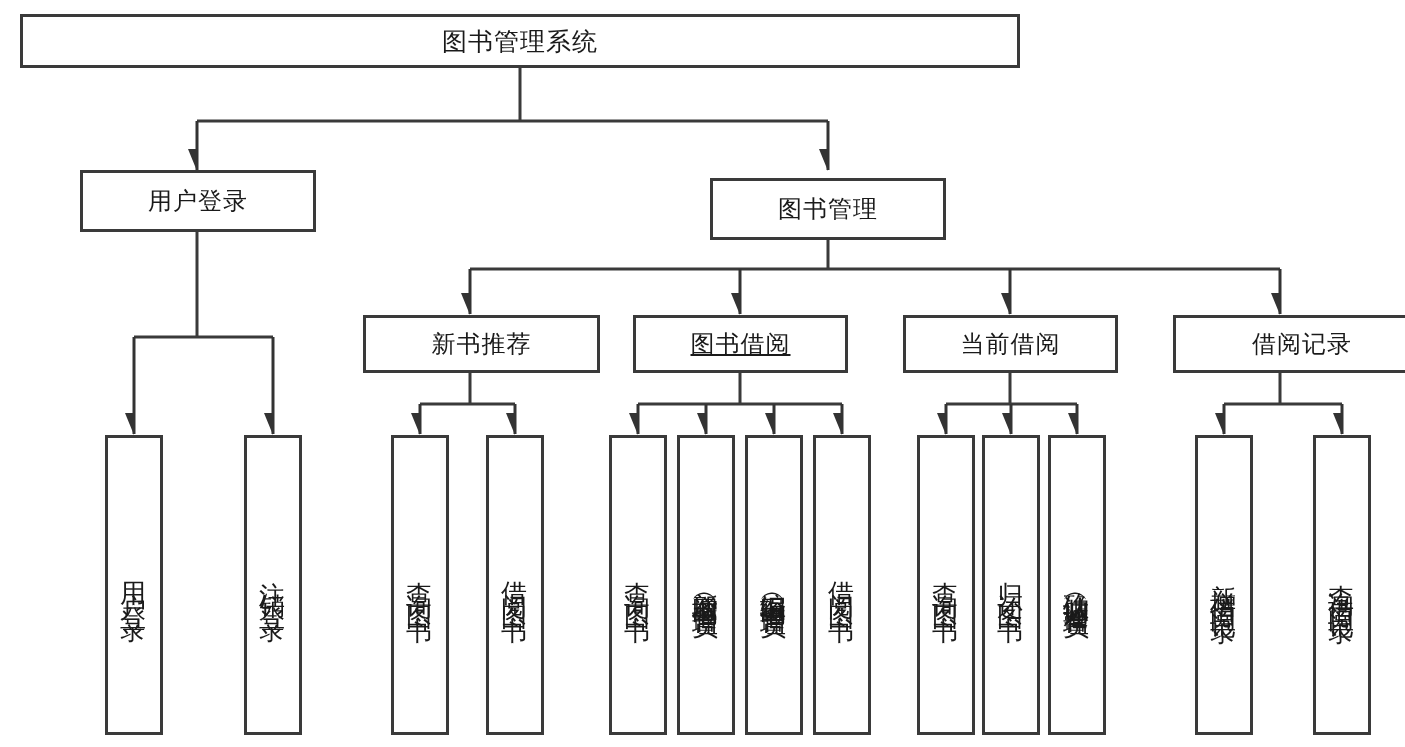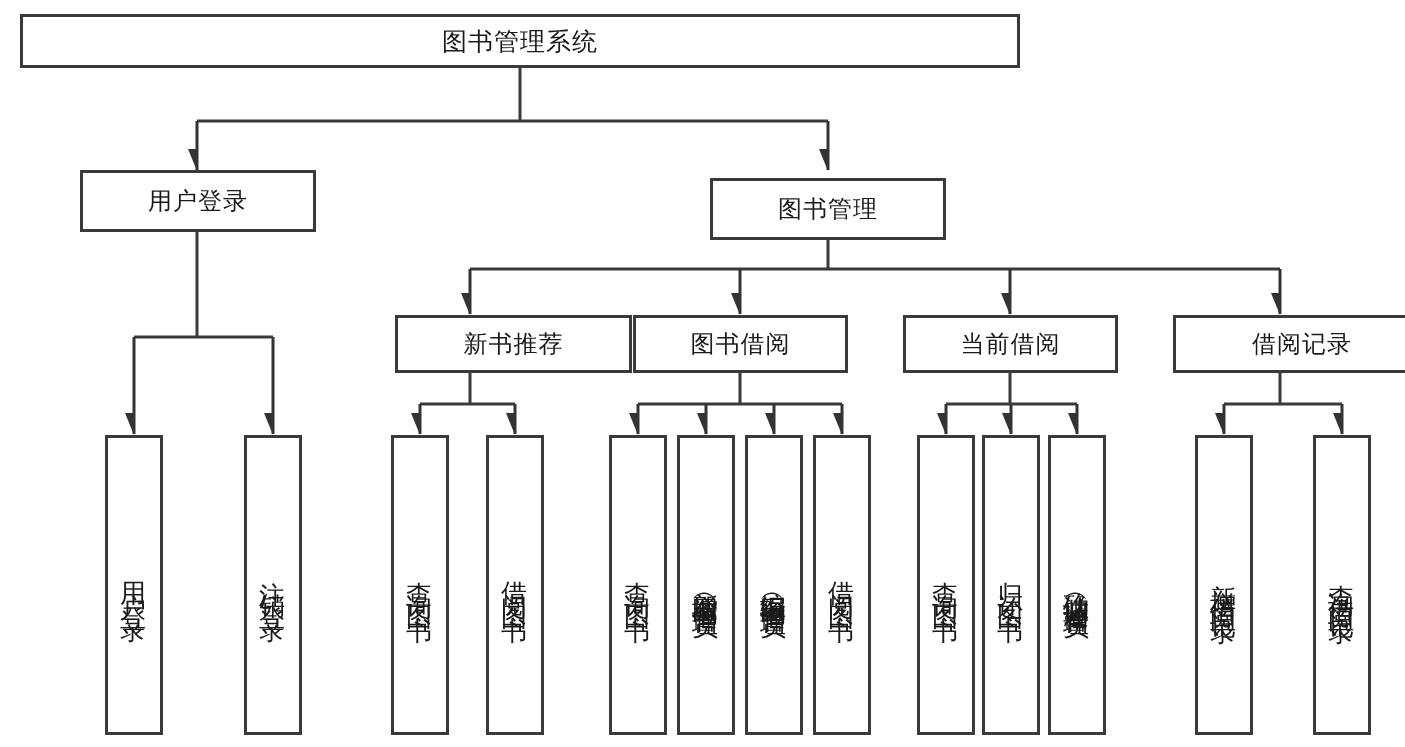--- a/index.html
+++ b/index.html
@@ -89,22 +89,22 @@
       <path d="M1224 404 V434"></path>
       <path d="M1342 404 V434"></path>
     </g>
   </svg>
 
   <div class="node root" style="left:20px;top:14px;width:1000px;height:54px;">图书管理系统</div>
 
   <div class="node" style="left:80px;top:170px;width:236px;height:62px;">用户登录</div>
   <div class="node" style="left:710px;top:170px;width:236px;height:62px;margin-top:8px;">图书管理</div>
 
-  <div class="node" style="left:363px;top:315px;width:237px;height:58px;margin-left:32px;">新书推荐</div>
-  <div class="node" style="left:633px;top:315px;width:215px;height:58px;">图书借阅</div>
+  <div class="node" style="left:363px;top:315px;width:237px;height:58px;">新书推荐</div>
+  <div class="node" style="left:633px;top:315px;width:215px;height:58px;text-decoration:underline;">图书借阅</div>
   <div class="node" style="left:903px;top:315px;width:215px;height:58px;">当前借阅</div>
   <div class="node" style="left:1173px;top:315px;width:258px;height:58px;">借阅记录</div>
 
   <div class="leaf ls4" style="left:105px;">用户登录</div>
   <div class="leaf ls4" style="left:244px;">注销登录</div>
 
   <div class="leaf ls4" style="left:391px;">查询图书</div>
   <div class="leaf ls4" style="left:486px;">借阅图书</div>
 
   <div class="leaf ls4" style="left:609px;">查询图书</div>

